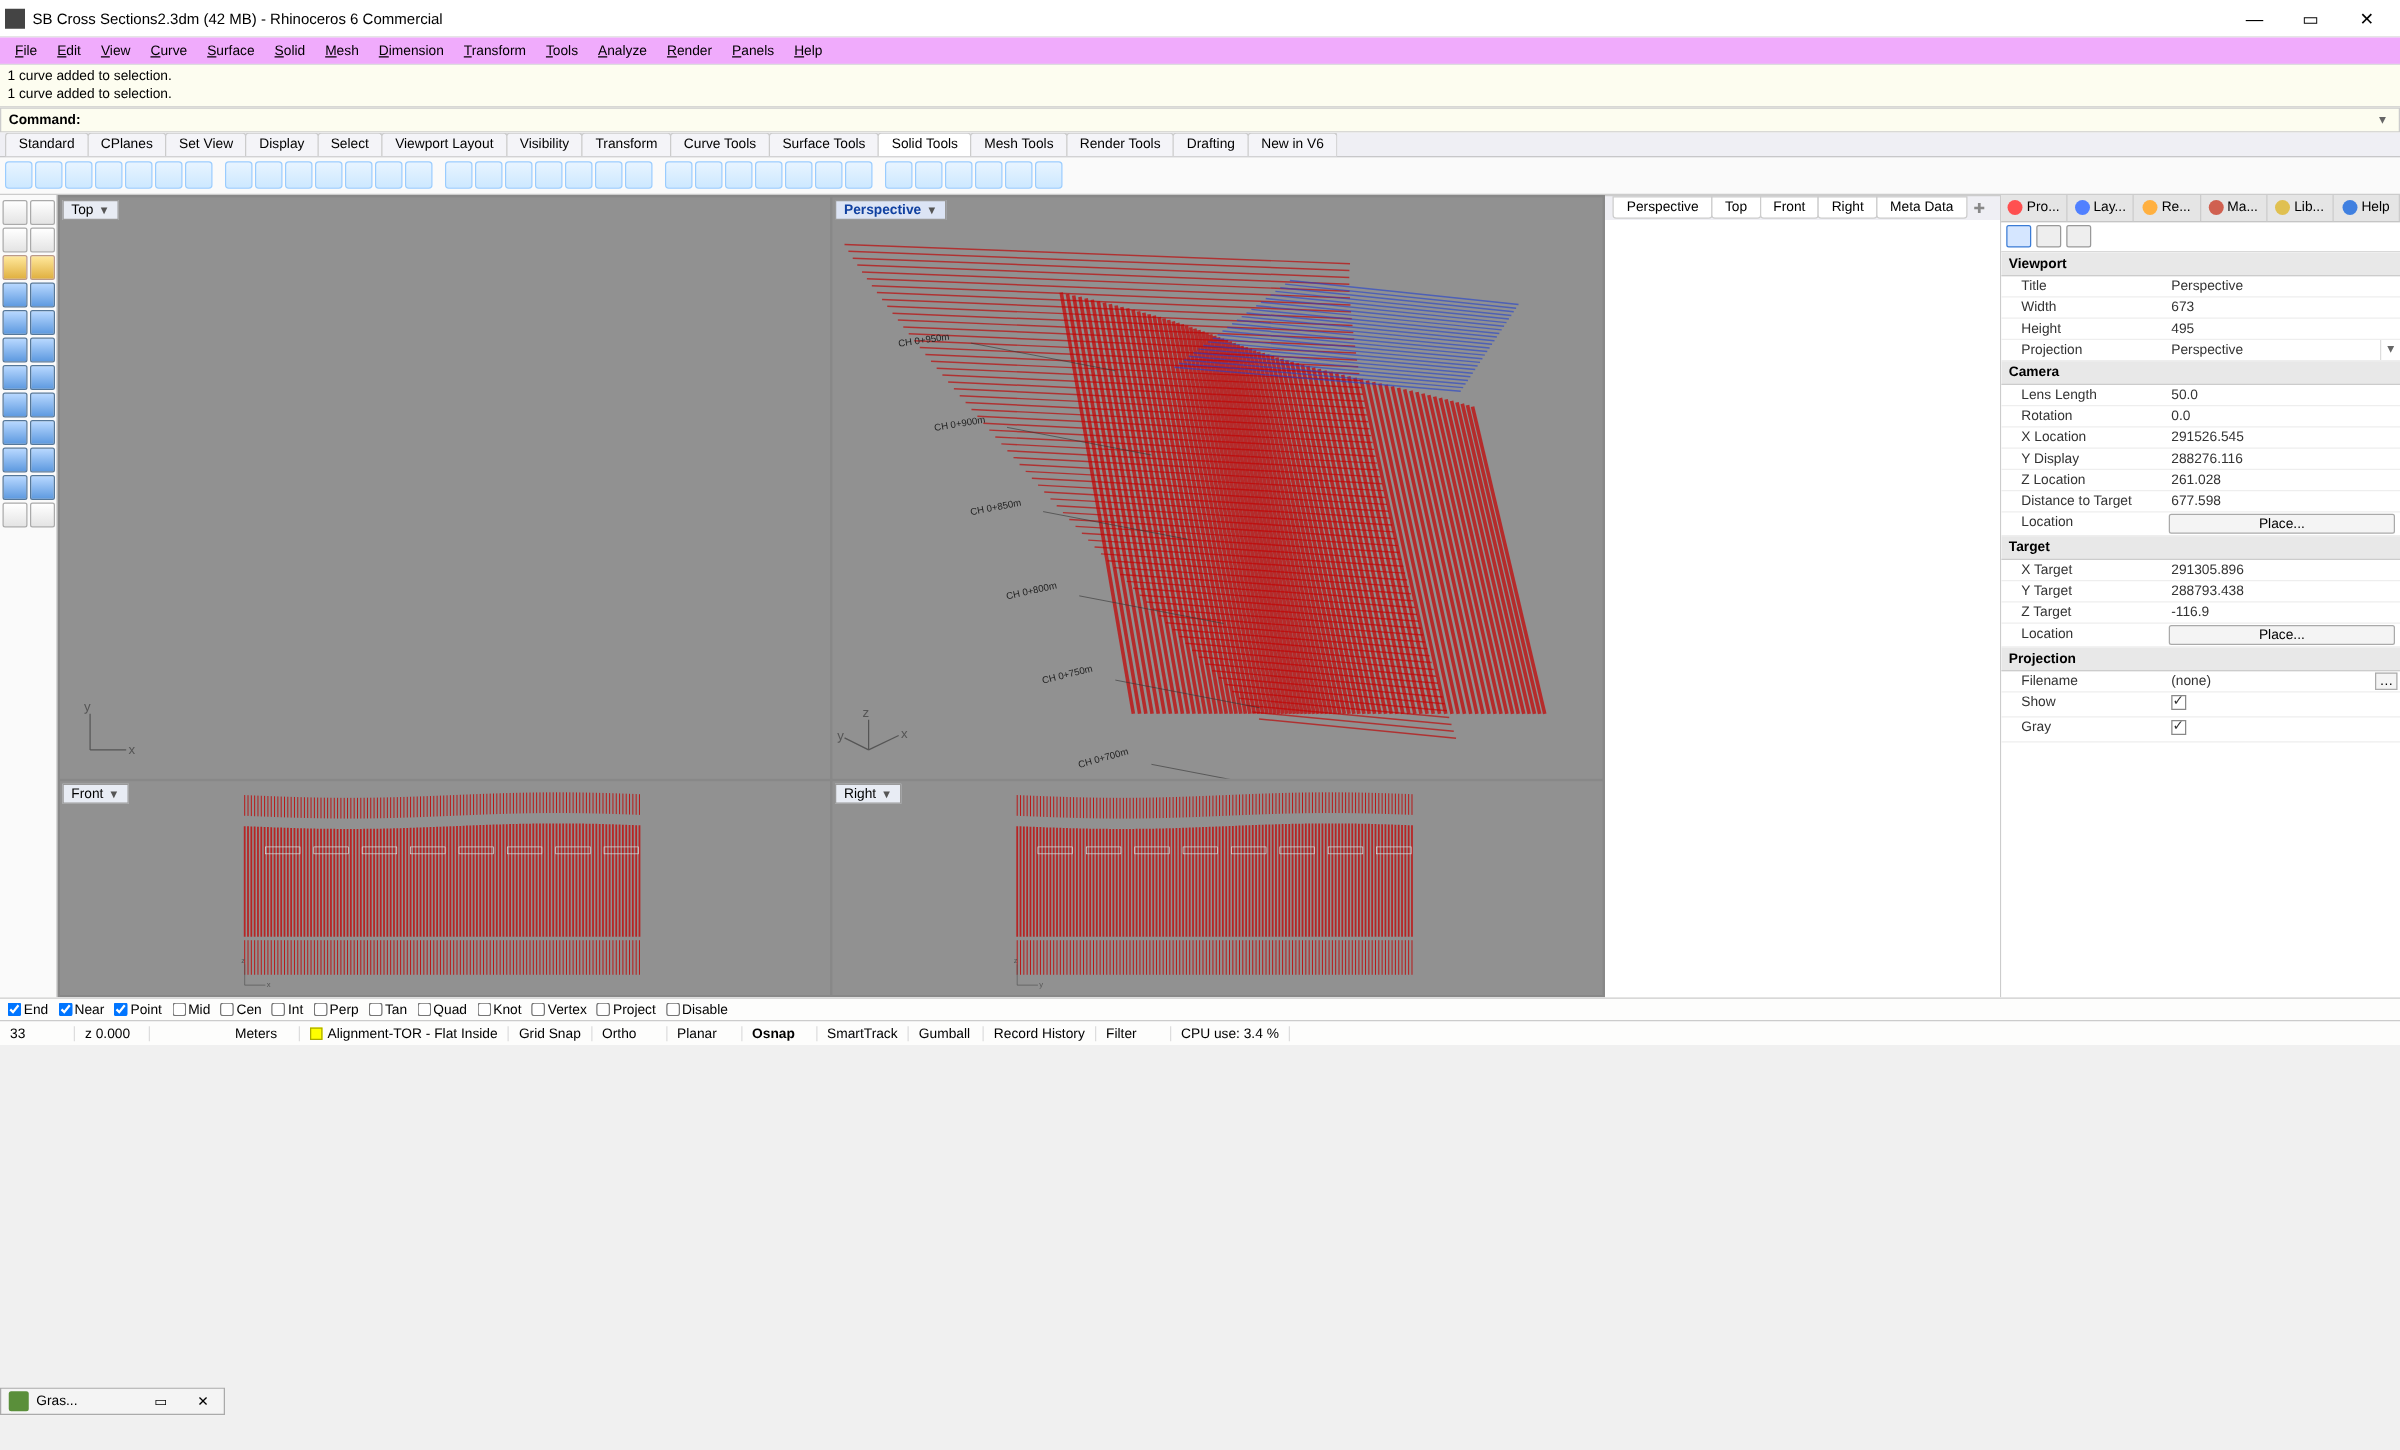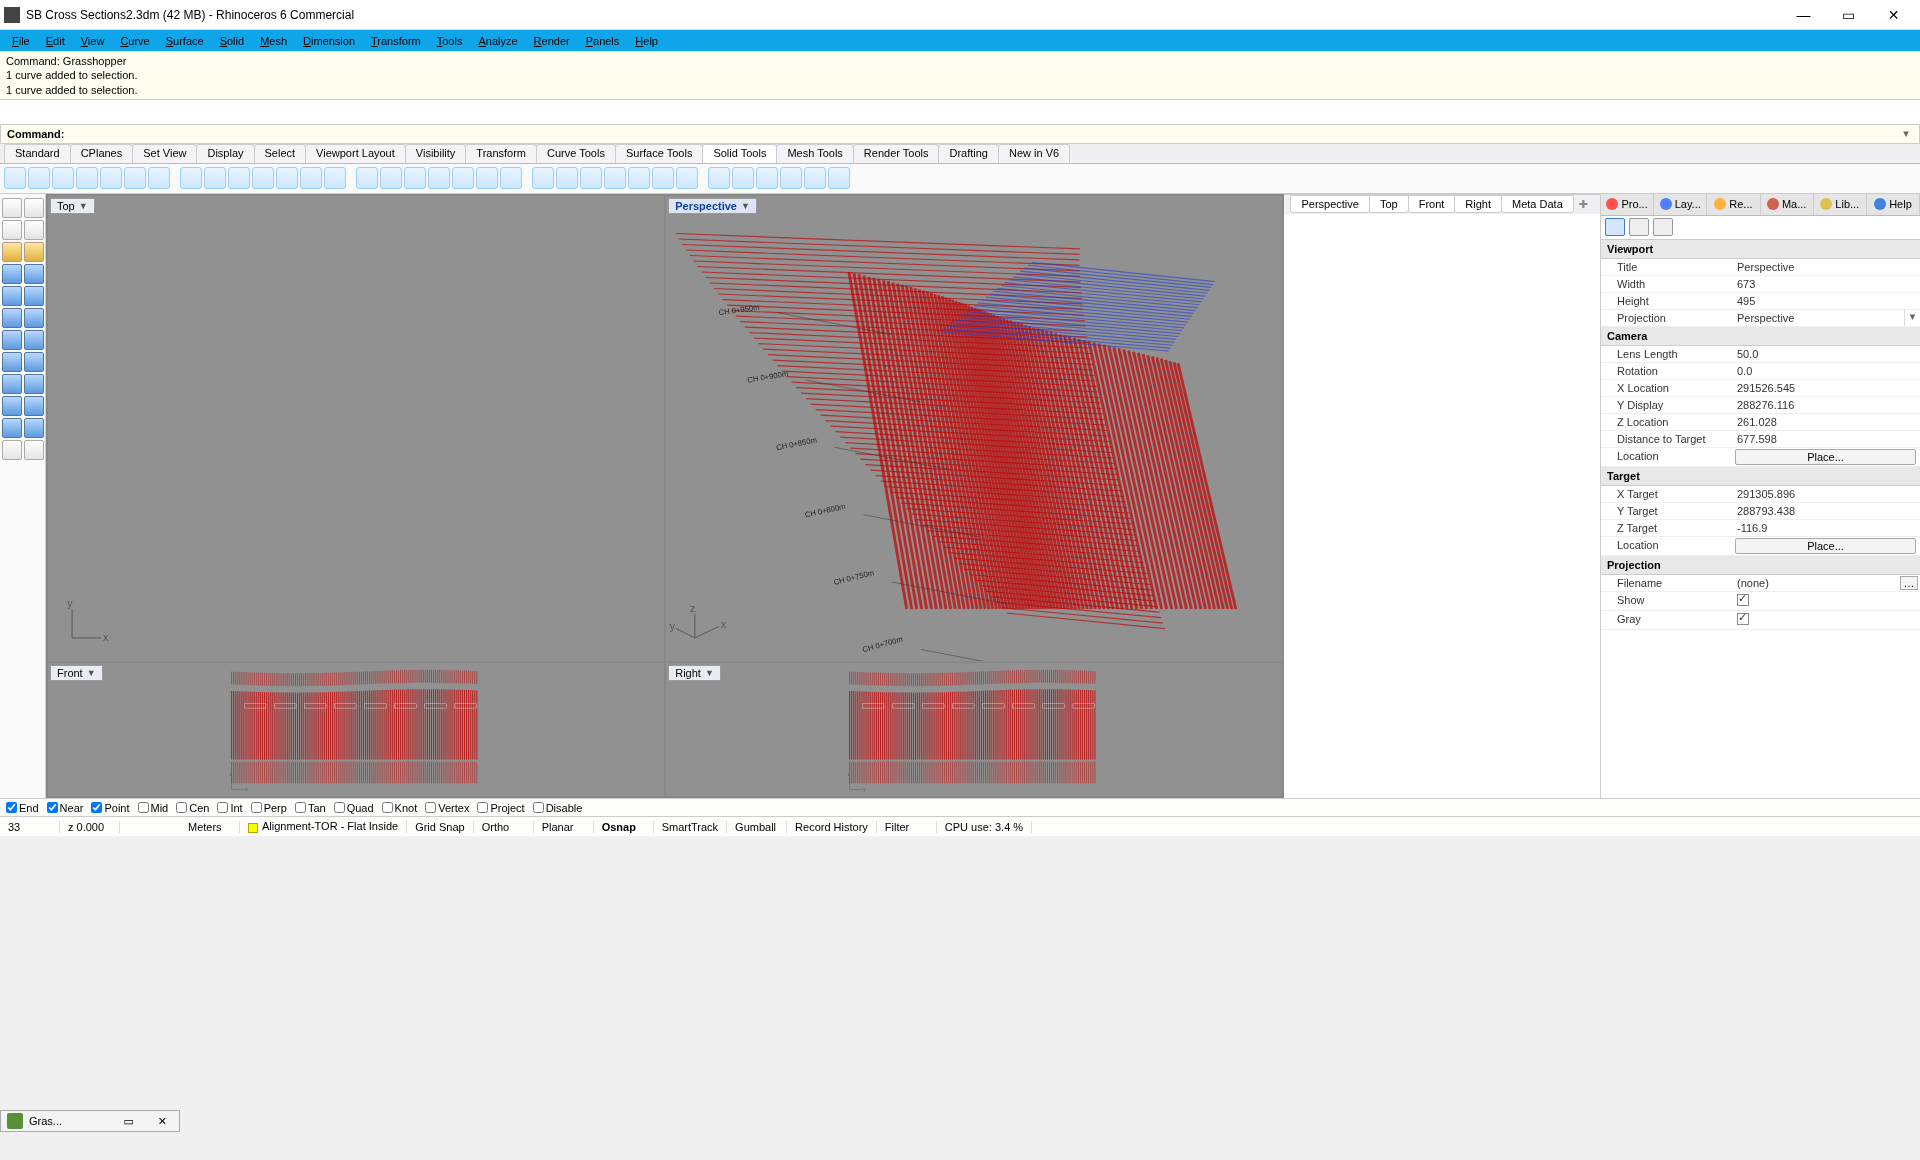--- a/index.html
+++ b/index.html
@@ -7,27 +7,27 @@
 .app { display: flex; flex-direction: column; height: 836px; width: 1920px; background: #fff; }
 
 
 .titlebar { height: 30px; background: #fff; display: flex; align-items: center; padding: 0 4px; border-bottom: 1px solid #ddd; }
 .titlebar .icon { width: 16px; height: 16px; background: #444; margin-right: 6px; display:inline-block;}
 .titlebar .title { flex: 0 0 auto; font-size: 12px; }
 .titlebar .spacer { flex: 1; }
 .titlebar .winbtn { width: 45px; height: 30px; display:flex; align-items:center; justify-content:center; font-size:14px; }
 
 
-.menubar { height: 22px; background: #0ea5e9; display: flex; align-items: center; padding: 0 4px; border-bottom: 1px solid #ddd; }
+.menubar { height: 22px; background: #f0abfc; display: flex; align-items: center; padding: 0 4px; border-bottom: 1px solid #ddd; }
 .menubar .mitem { padding: 2px 8px; cursor: default; }
 .menubar .mitem u { text-decoration: underline; }
 
 
 .cmdhist { background: #fdfdf0; border-bottom: 1px solid #ccc; padding: 2px 6px; font-size: 11px; line-height: 1.3; }
-.cmdline { background: #fdfdf0; border: 1px solid #ccc; display: flex; align-items: center; padding: 0 6px; height: 20px; margin-top: 24px; }
+.cmdline { background: #fdfdf0; border: 1px solid #ccc; display: flex; align-items: center; padding: 0 6px; height: 20px; }
 .cmdline .lbl { font-weight: bold; }
 .cmdline input { border: none; background: transparent; flex:1; outline:none; font-size:11px; margin-left:4px;}
 .cmdline .chev { width:14px; text-align:center; color:#666;}
 
 
 .tooltabs { height: 20px; background: #efeff4; display:flex; border-bottom:1px solid #bbb; padding-left:4px;}
 .tooltabs .tt { padding: 2px 10px; border:1px solid #ccc; border-bottom:none; background:#f4f4f8; margin-right:-1px; border-radius:3px 3px 0 0; font-size:11px;}
 .tooltabs .tt.active { background:#fff; }
 
 
@@ -119,21 +119,20 @@
       <div class="mitem"><u>D</u>imension</div>
       <div class="mitem"><u>T</u>ransform</div>
       <div class="mitem"><u>T</u>ools</div>
       <div class="mitem"><u>A</u>nalyze</div>
       <div class="mitem"><u>R</u>ender</div>
       <div class="mitem"><u>P</u>anels</div>
       <div class="mitem"><u>H</u>elp</div>
     </div>
 
   <div class="cmdhist" id="cmdhist">
-      <div>Command: Grasshopper</div>
       <div>1 curve added to selection.</div>
       <div>1 curve added to selection.</div>
     </div>
   <div class="cmdline">
     <span class="lbl">Command:</span>
     <input type="text" style="">
     <span class="chev">▾</span>
   </div>
 
   <div class="tooltabs" id="tooltabs">

